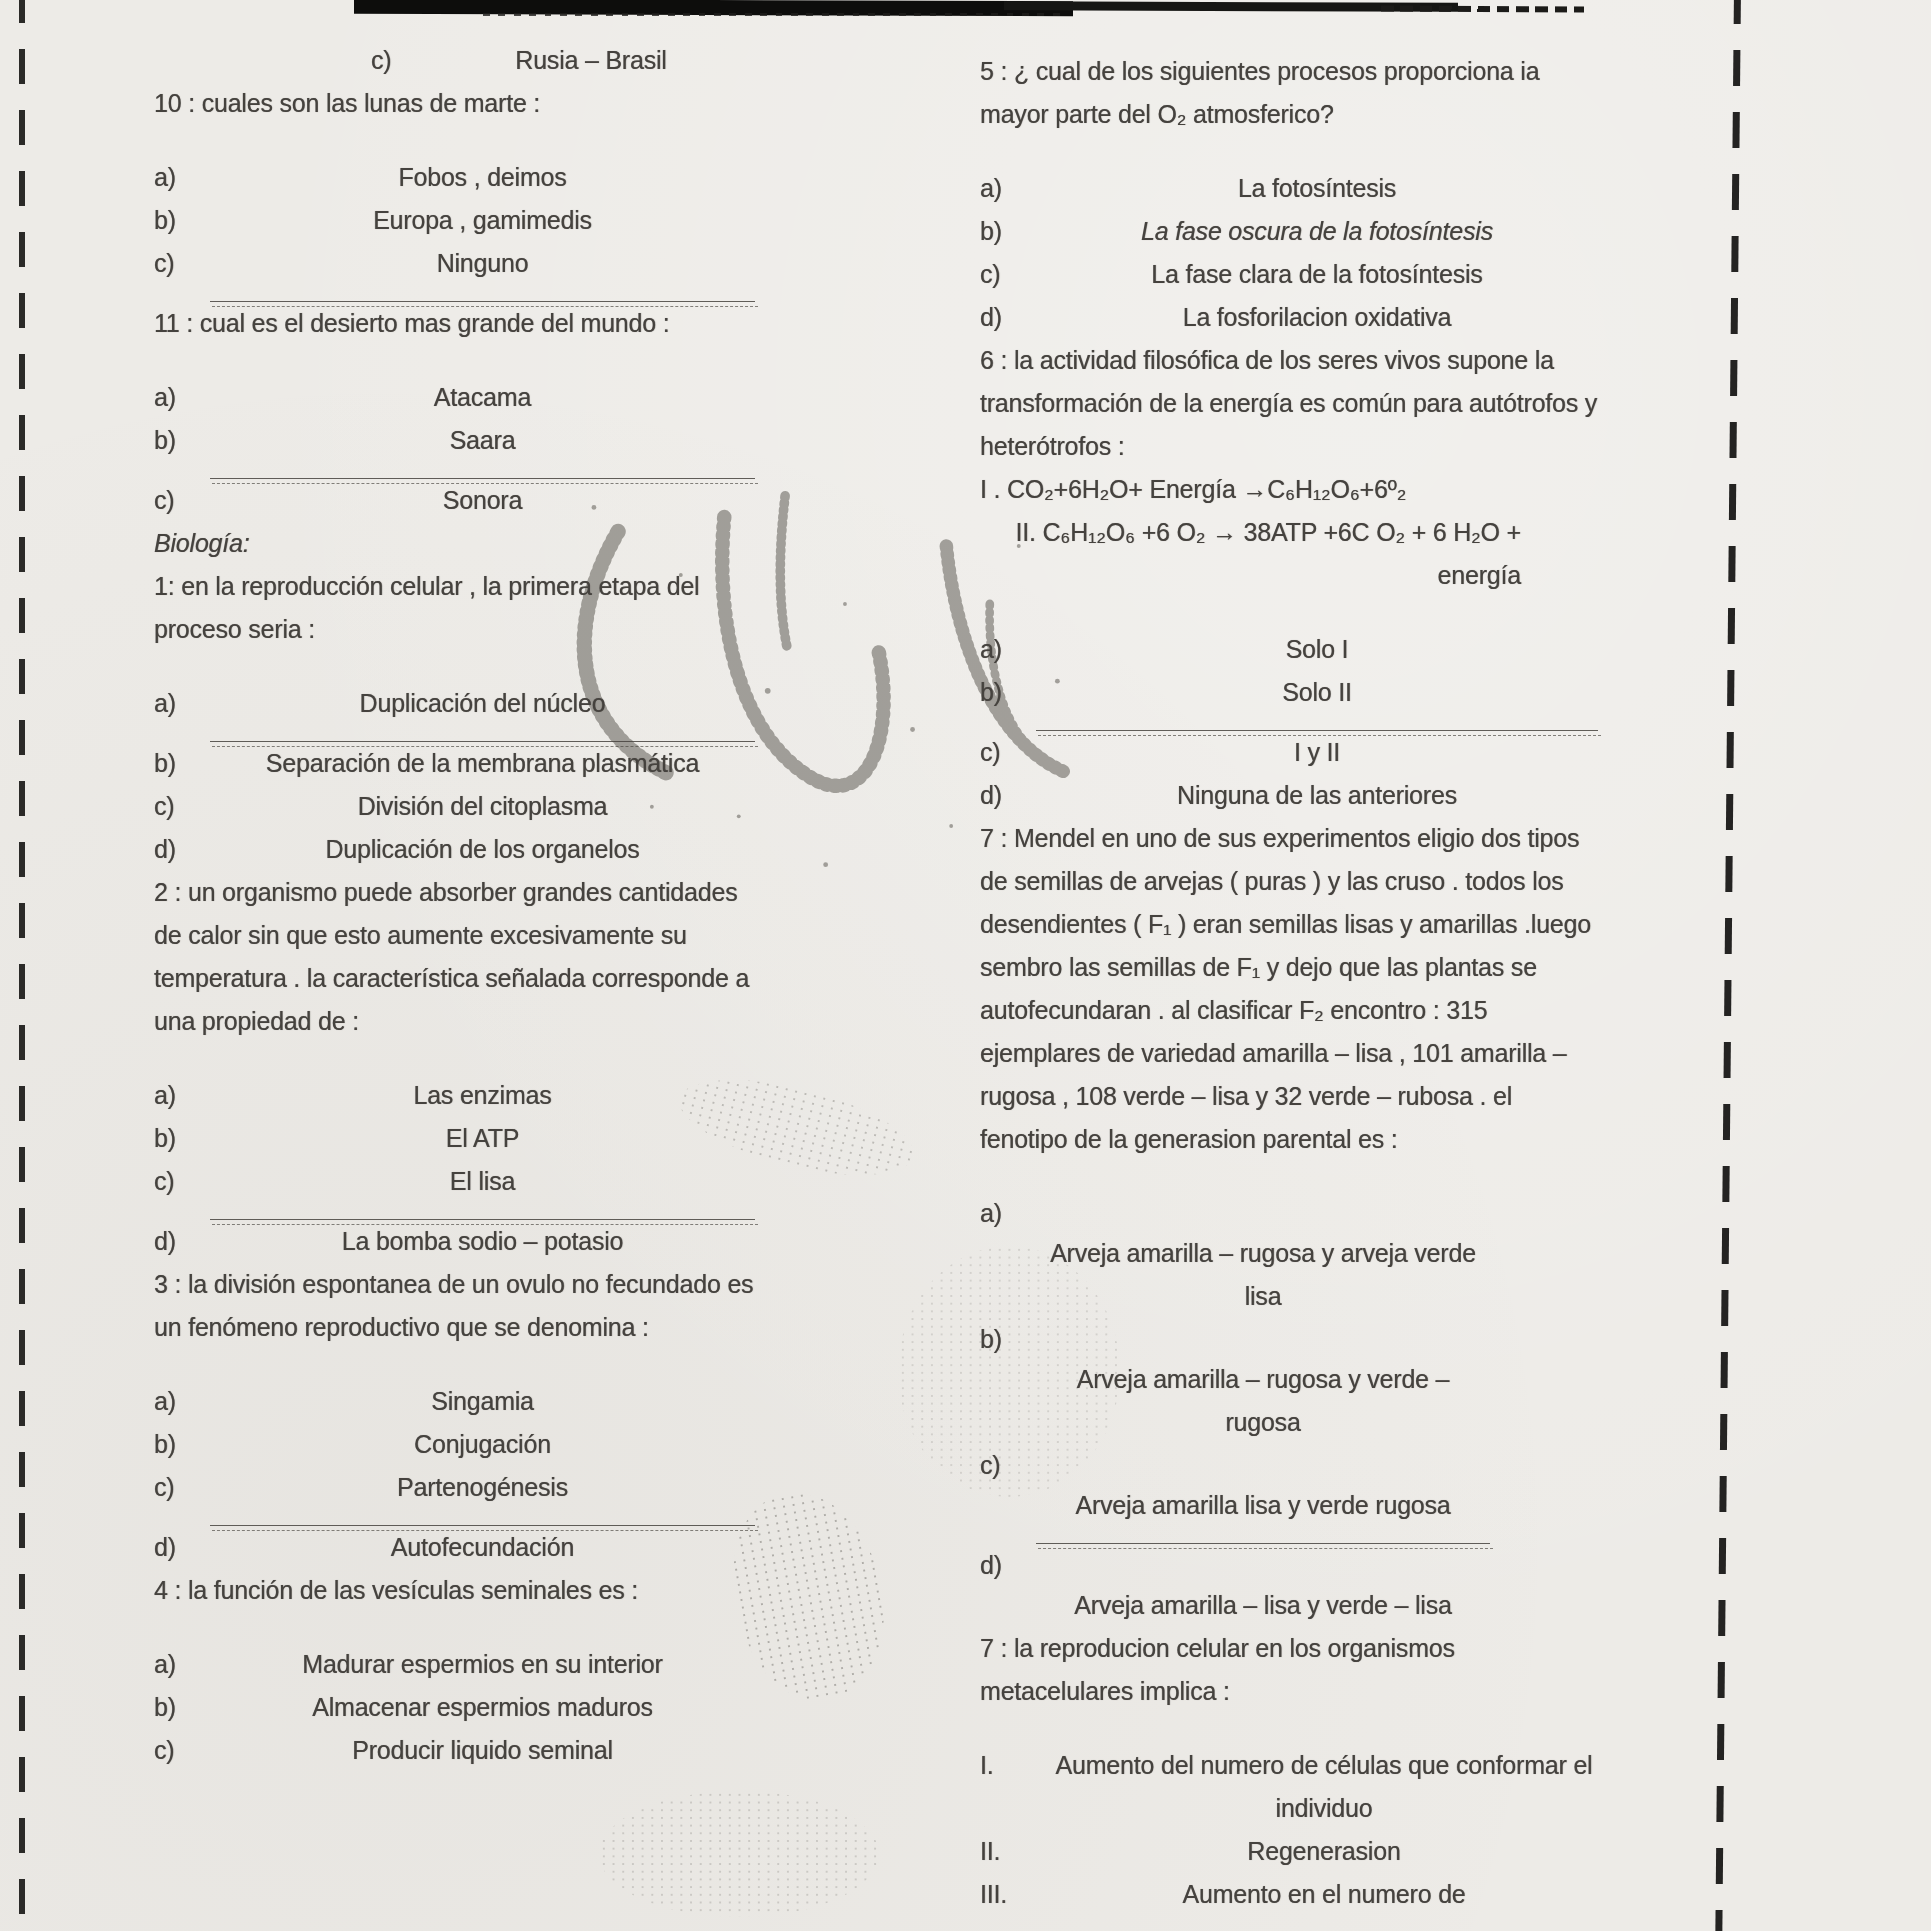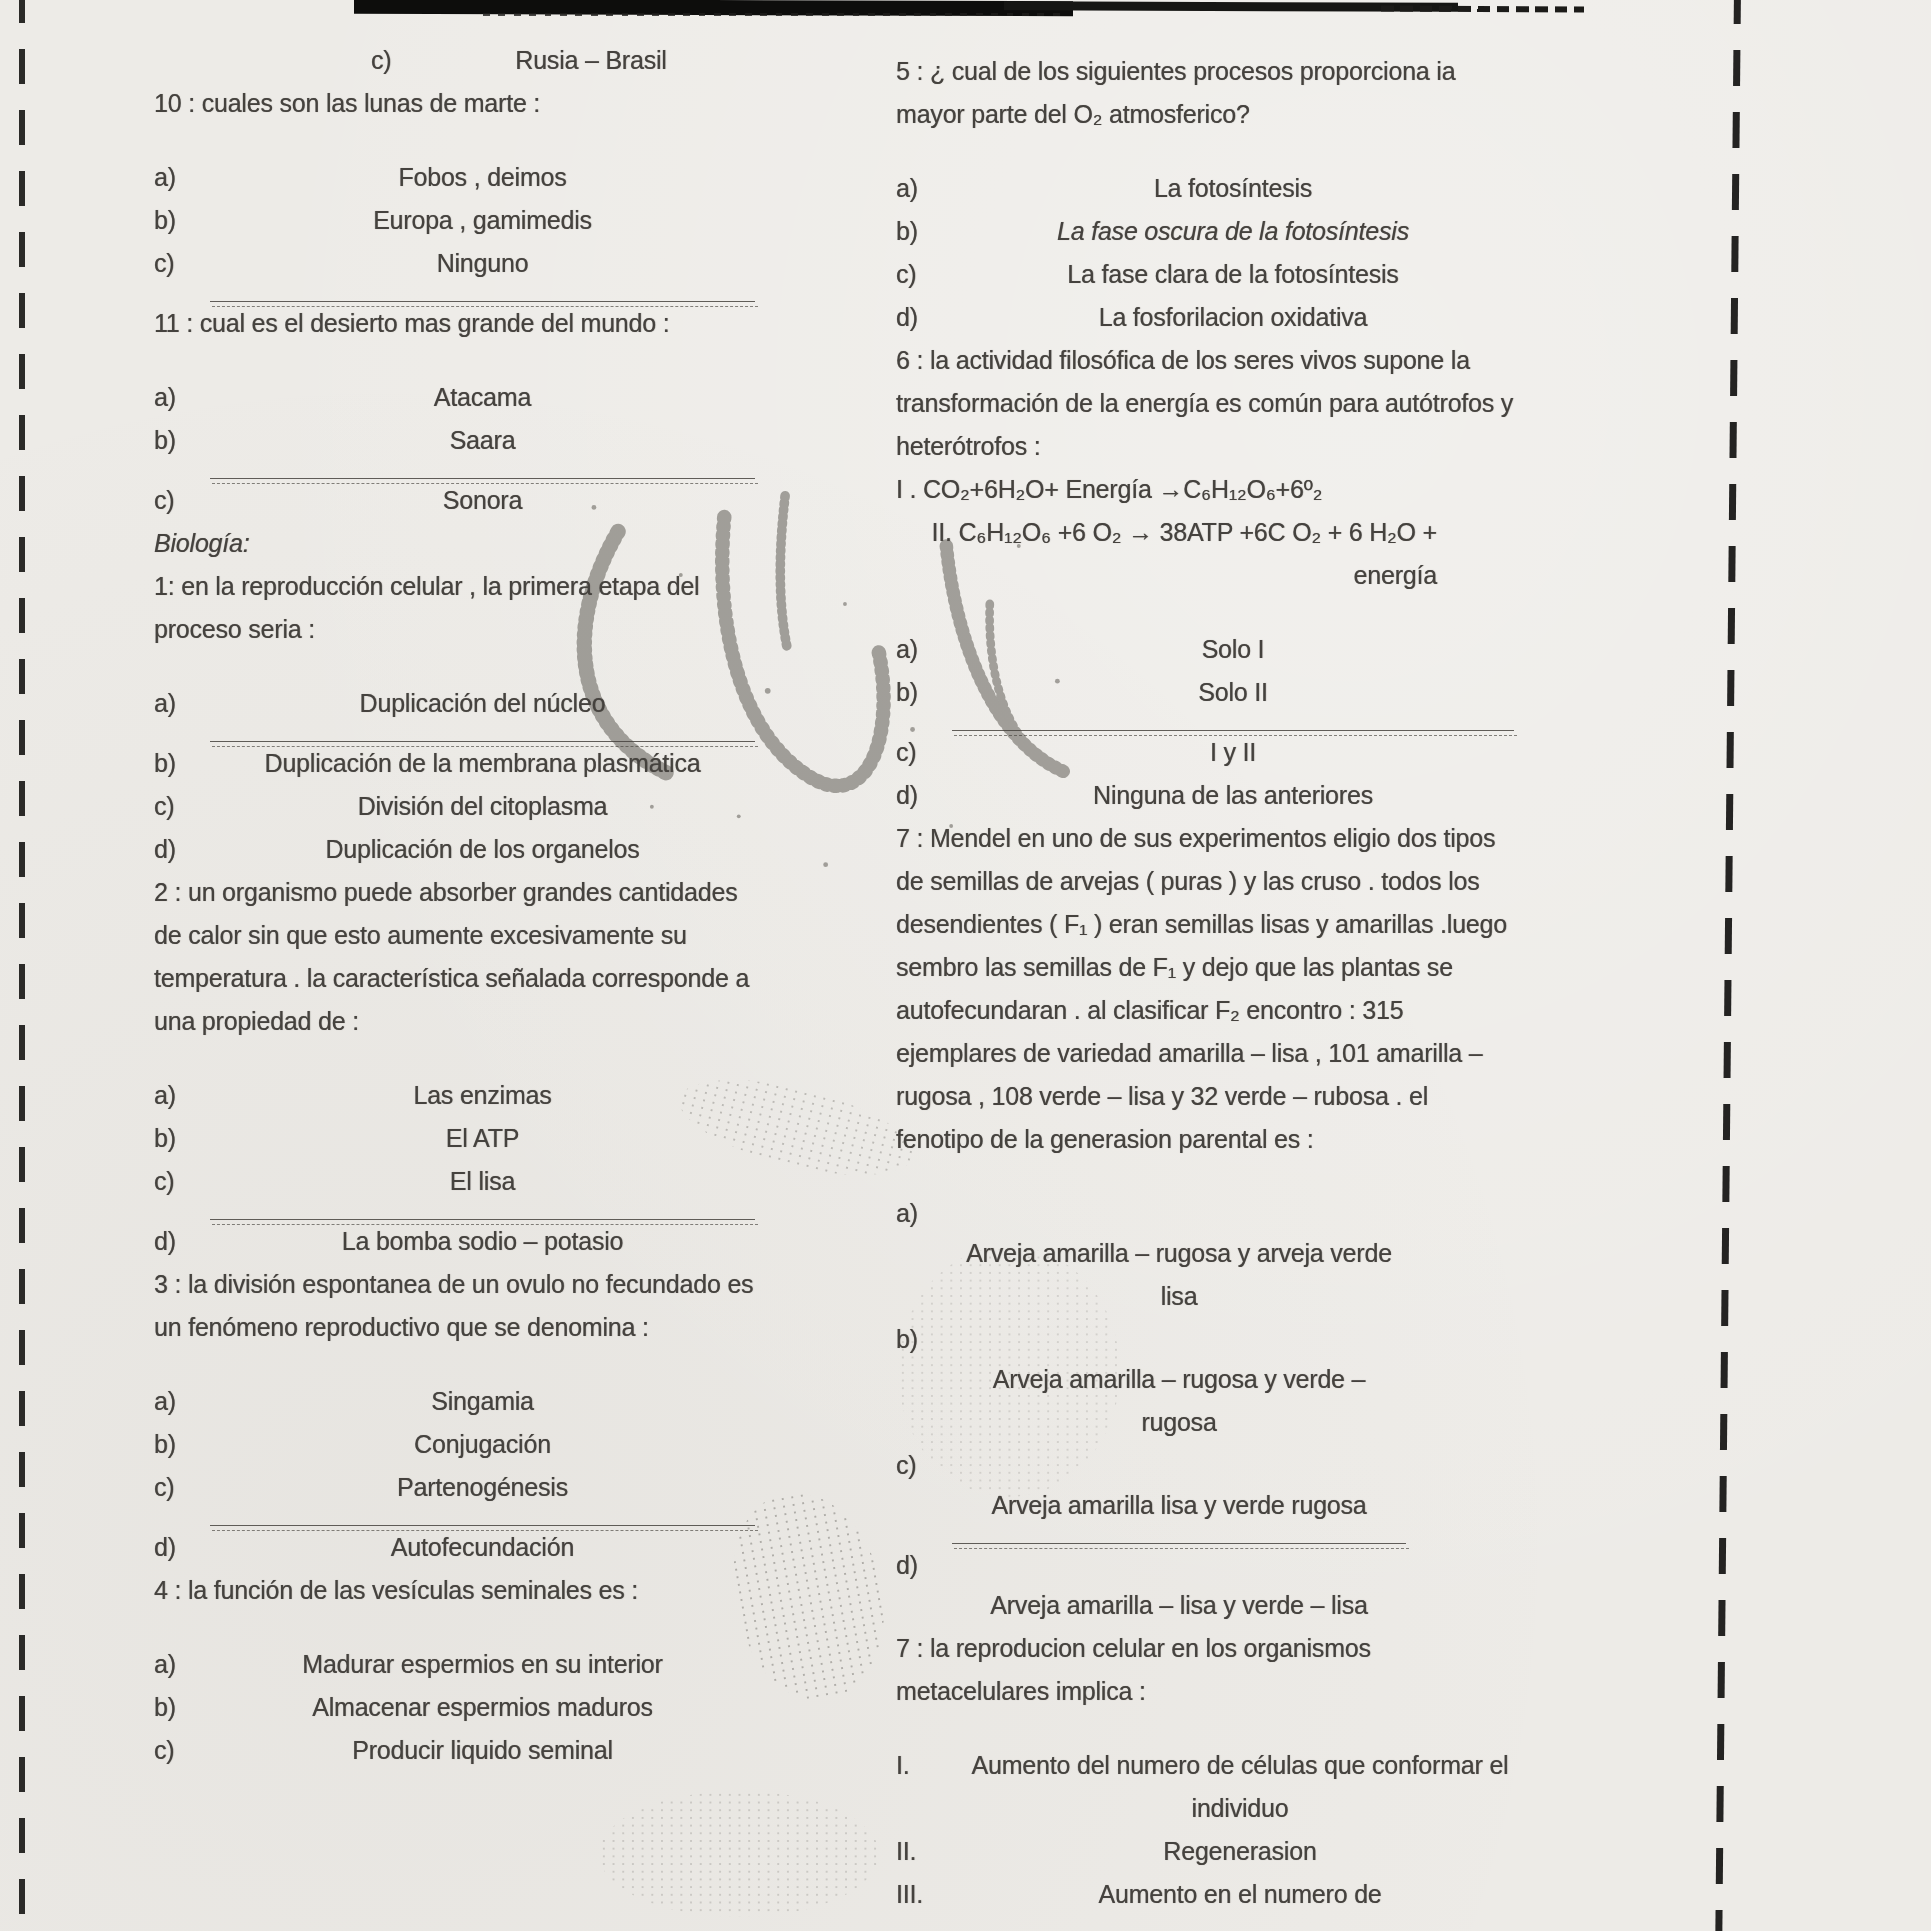--- a/index.html
+++ b/index.html
@@ -31,21 +31,21 @@
   .dots{background-image:radial-gradient(rgba(75,72,66,.95) 1.3px, transparent 1.5px);
         background-size:9.7px 7.7px;}
   #sm2{left:676px;top:1089px;width:241px;height:77px;transform:rotate(14deg);opacity:.3;border-radius:50%;}
   #sm3{left:737px;top:1492px;width:145px;height:208px;transform:rotate(-10deg);opacity:.38;border-radius:45% 55% 50% 50%;}
   #sm4{left:898px;top:1246px;width:222px;height:251px;opacity:.16;border-radius:50%;}
   #sm5{left:599px;top:1791px;width:280px;height:126px;opacity:.2;border-radius:50%;}
   
   .col{position:absolute;font-size:25px;line-height:43px;letter-spacing:-0.2px;
        text-shadow:0.4px 0.4px 0.7px rgba(69,66,62,.5), -0.3px -0.2px 0.5px rgba(69,66,62,.3);}
   .col-left{left:154px;top:39px;width:601px;}
-  .col-right{left:896px;top:50px;width:618px;}
+  .col-right{left:980px;top:50px;width:618px;}
   .col p{margin:0;}
   .col > *{margin-top:31px;}
   .col > :first-child{margin-top:0;}
   .opts .opt{margin:0;}
   .opt{display:flex;align-items:flex-start;}
   .opt .l{flex:0 0 56px;}
   .opt .t{flex:1 1 auto;text-align:center;}
   .stray{margin-left:217px;}
   .geo{margin-left:99px;}
   .bio{margin-left:24px;}
@@ -144,21 +144,21 @@
   <p class="q it">Biología:</p>
 
   <p class="q">1: en la reproducción celular , la primera etapa del proceso seria :</p>
   <div class="opts">
     <div class="opt bio">
       <span class="l">a)</span>
       <span class="t ul">Duplicación del núcleo</span>
     </div>
     <div class="opt bio">
       <span class="l">b)</span>
-      <span class="t">Duplicación de la membrana plasmática</span>
+      <span class="t">Separación de la membrana plasmática</span>
     </div>
     <div class="opt bio">
       <span class="l">c)</span>
       <span class="t">División del citoplasma</span>
     </div>
     <div class="opt bio">
       <span class="l">d)</span>
       <span class="t">Duplicación de los organelos</span>
     </div>
   </div>

